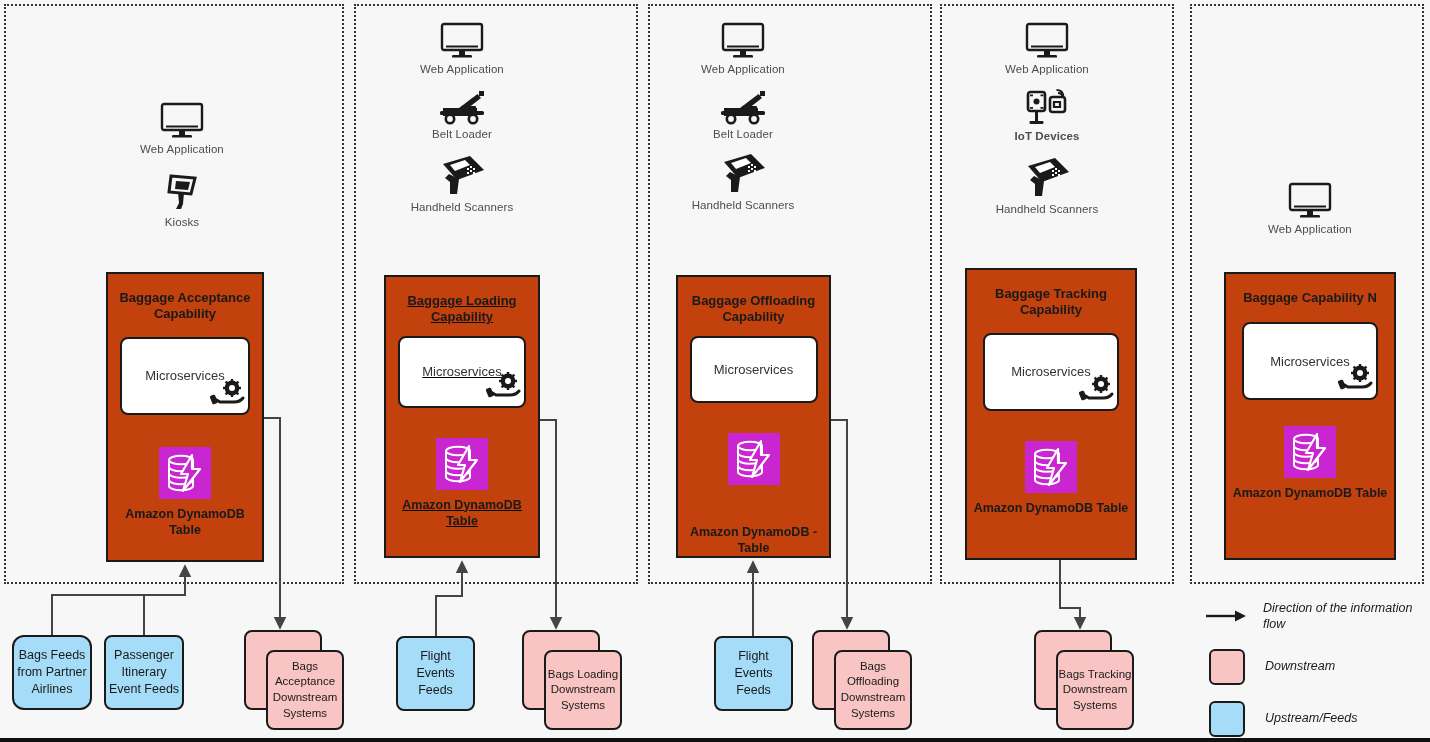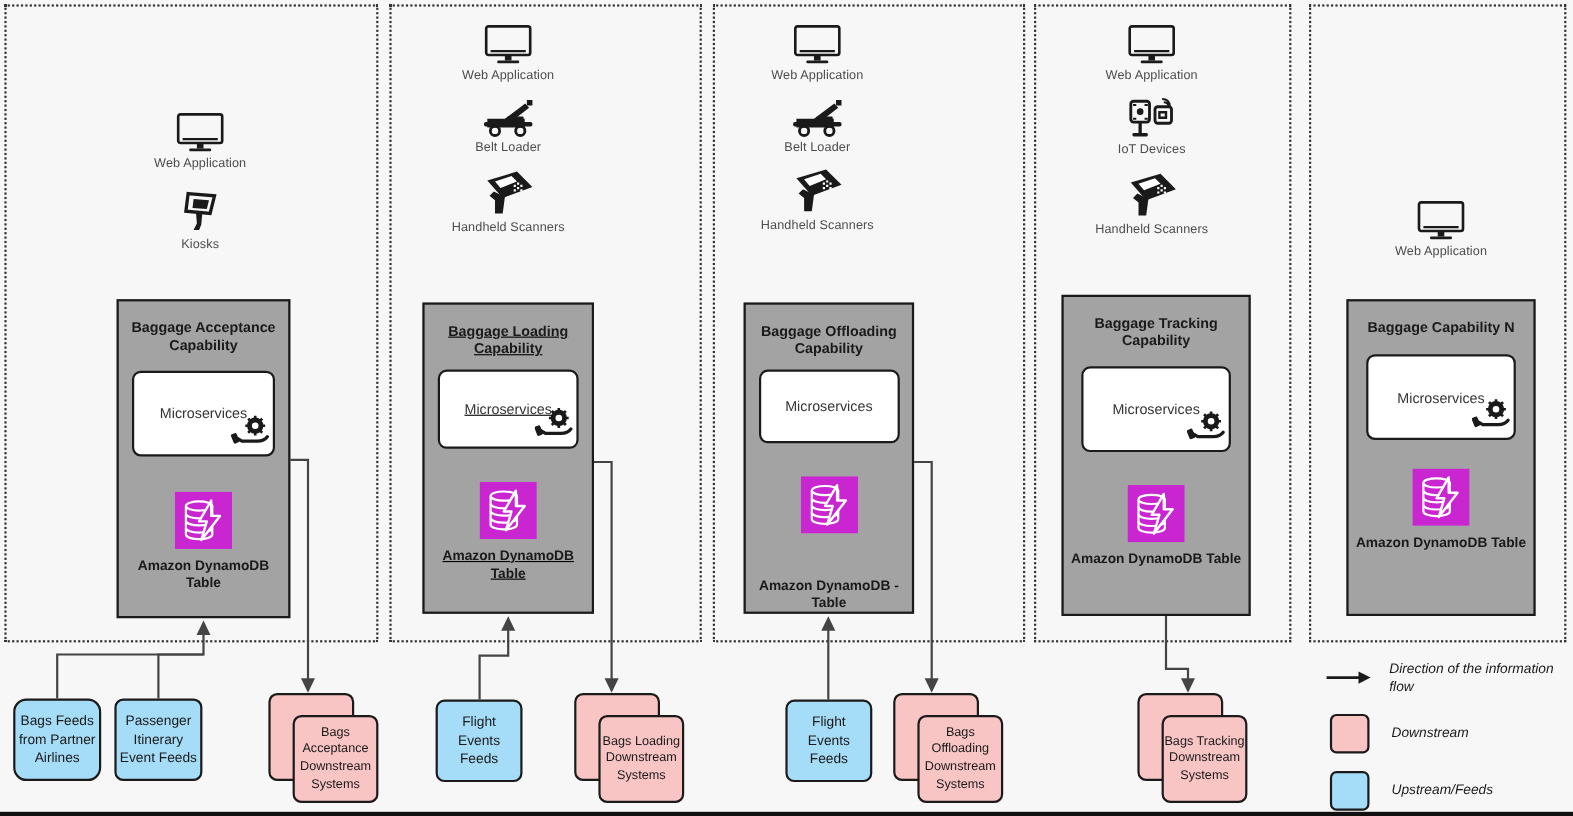--- a/index.html
+++ b/index.html
@@ -24,21 +24,21 @@
   .dev-label {
     font-size: 11.5px; color: #4d4d4d; margin-top: 3px;
     text-align: center; white-space: nowrap; letter-spacing: .1px;
   }
   .dev svg { display: block; }
 
   
   .cap {
     position: absolute;
     border: 2px solid #1a1a1a;
-    background: #a3a3a3;
+    background: #c2410c;
     display: flex; flex-direction: column; align-items: center;
   }
   .cap-title {
     font-size: 13px; font-weight: bold; color: #1a1a1a;
     text-align: center; line-height: 1.25; margin-top: 16px; padding: 0 6px;
   }
   .ms-box {
     position: relative;
     border: 2px solid #1a1a1a; border-radius: 8px; background: #ffffff;
     display: flex; align-items: center; justify-content: center;
@@ -358,21 +358,21 @@
       <span>
         <svg width="46" height="38" viewBox="0 0 46 38">
             <rect x="3" y="2" width="40" height="26" rx="2" fill="none" stroke="#1a1a1a" stroke-width="2.4"></rect>
             <line x1="7" y1="24.5" x2="39" y2="24.5" stroke="#1a1a1a" stroke-width="2"></line>
             <rect x="20" y="28" width="6" height="5" fill="#1a1a1a"></rect>
             <rect x="13" y="33" width="20" height="2.6" rx="1.2" fill="#1a1a1a"></rect>
           </svg>
       </span>
       <span class="dev-label">Web Application</span>
     </div>
-    <div class="dev" style="margin-top:14px;">
+    <div class="dev" style="margin-top:14px;font-weight:bold;">
       <span>
         <svg width="48" height="38" viewBox="0 0 48 38">
             <g fill="none" stroke="#1a1a1a" stroke-width="2.6">
               <rect x="5" y="3" width="17" height="19" rx="2.5"></rect>
               <rect x="27" y="8" width="15" height="15" rx="2.5"></rect>
             </g>
             <g fill="#1a1a1a">
               <circle cx="13.5" cy="12.5" r="3"></circle>
               <path d="M7 5.5 h3 v1.8 H7z M17.5 5.5 h3 v1.8 h-3z M7 18 h3 v1.8 H7z M17.5 18 h3 v1.8 h-3z"></path>
               <rect x="12" y="22" width="3" height="11"></rect>

